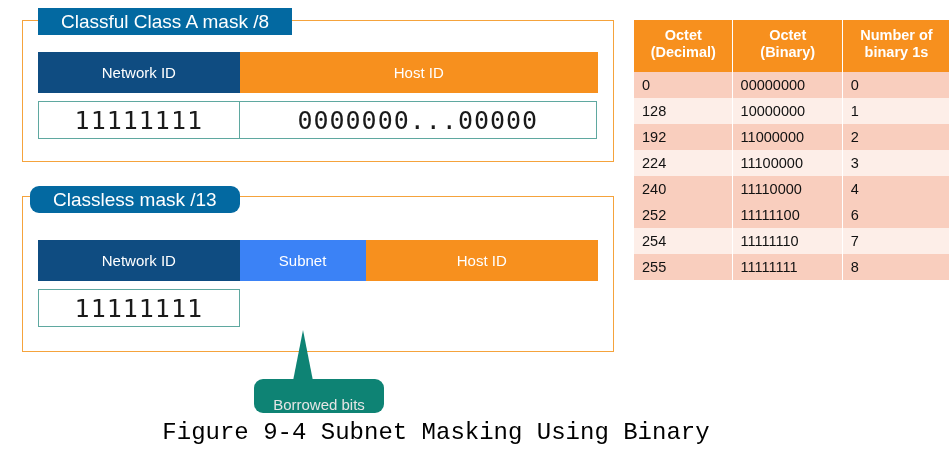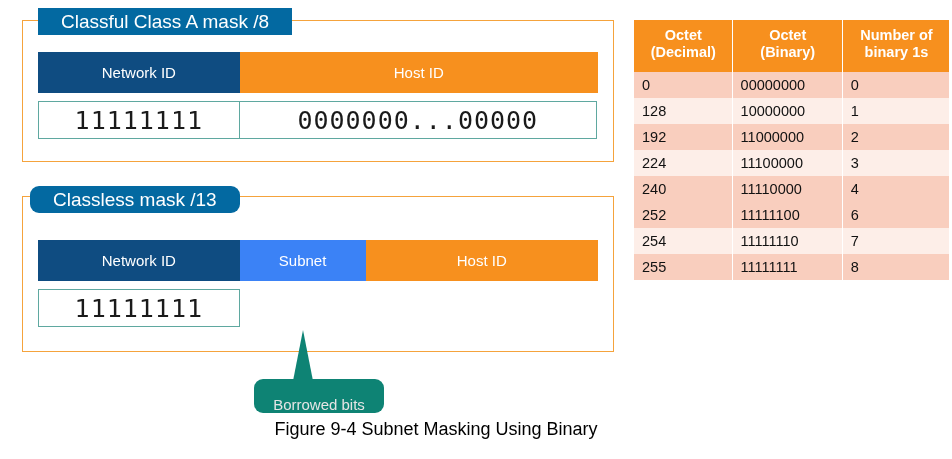--- a/index.html
+++ b/index.html
@@ -171,23 +171,23 @@
   .col-bin { width: 110px; }
   .col-num { width: 107px; margin-top: 28px; }
 
   
   .figure-caption {
     position: absolute;
     left: 0;
     top: 419px;
     width: 872px;
     text-align: center;
-    font-size: 18px;
+    font-size: 24px;
     color: #000000;
-    font-family: Liberation Sans, sans-serif;
+    font-family: Liberation Mono, monospace;
   }
 </style>
 </head>
 <body>
 
 <div class="group-box box-a"></div>
 <div class="group-title title-a">Classful Class A mask /8</div>
 
 <div class="band band-a">
   <div class="band-cell c-network">Network ID</div>

